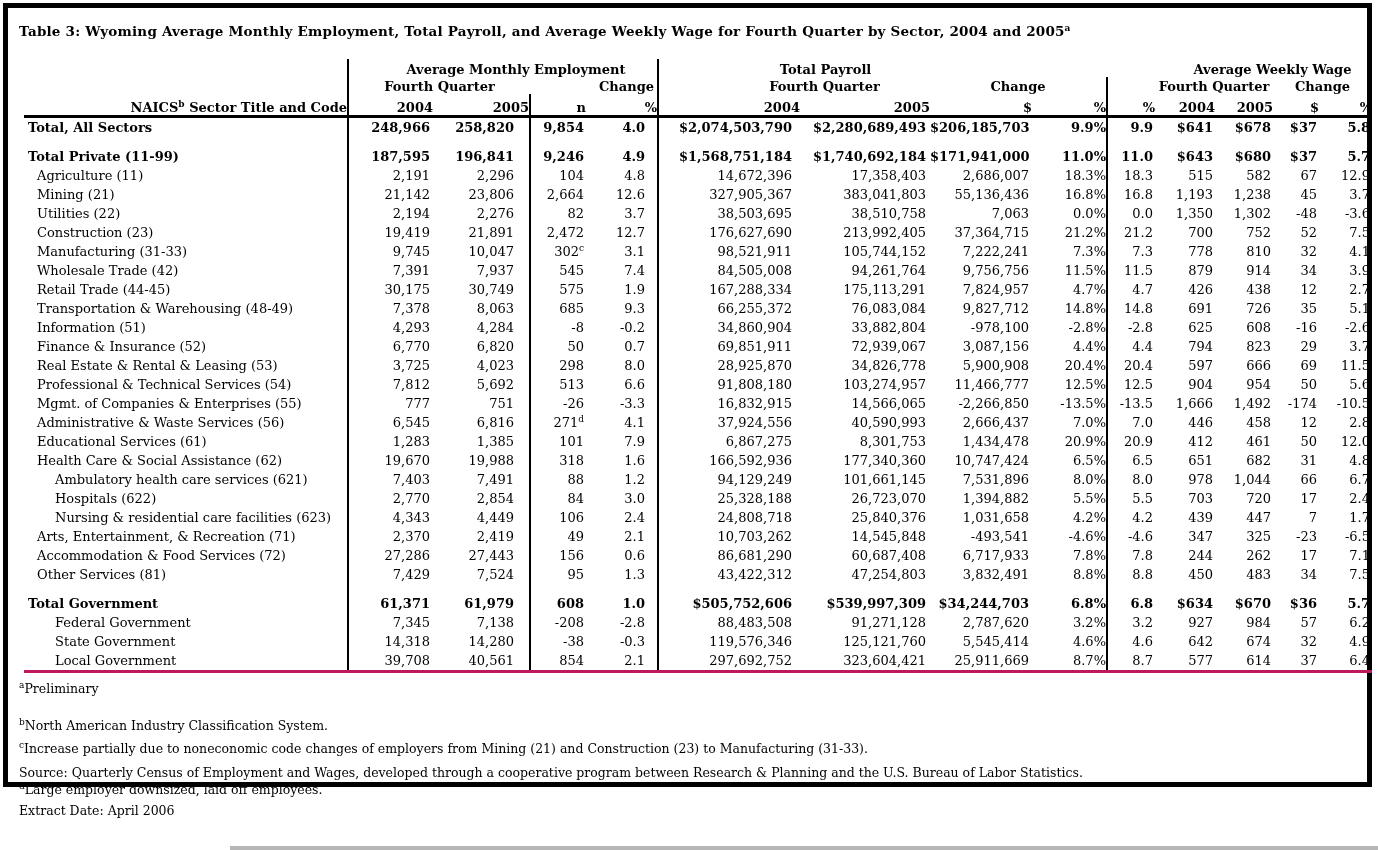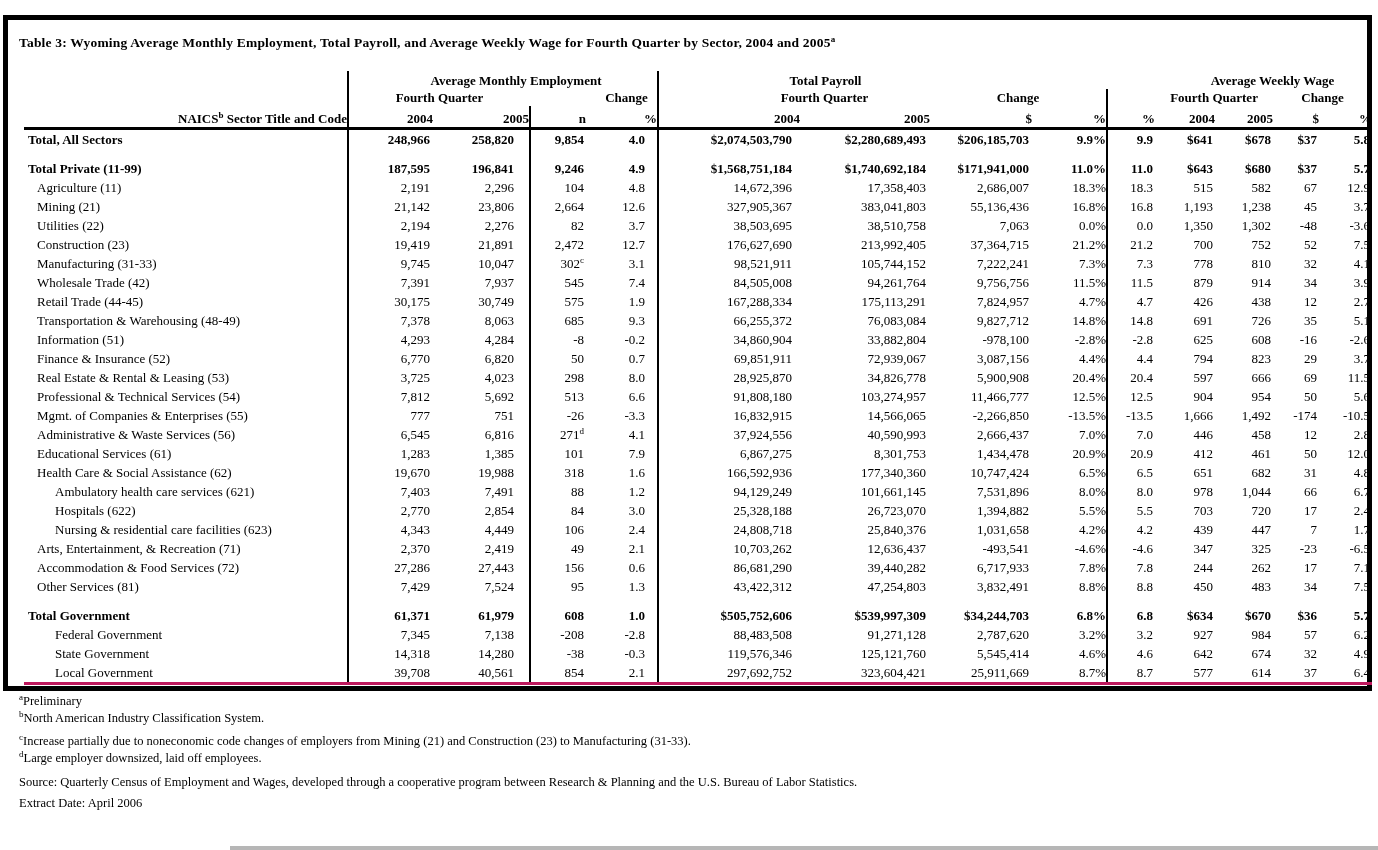--- a/index.html
+++ b/index.html
@@ -1,19 +1,19 @@
 <!DOCTYPE html>
 <html><head>
 <meta charset="utf-8">
 <style>
   html,body { margin:0; padding:0; background:#e8e8e8; }
   .page { position:relative; width:1378px; height:850px; background:#fff;
           font-family:"DejaVu Serif", serif; color:#000; overflow:hidden; }
-  .frame { position:absolute; left:3px; top:15px; width:1369px; height:676px;
-           border:5px solid #000; box-sizing:border-box; background:#fff;font-family:Liberation Serif, serif; }
+  .frame { position:absolute; left:3px; top:3px; width:1369px; height:784px;
+           border:5px solid #000; box-sizing:border-box; background:#fff; }
   .bottom-strip { position:absolute; left:230px; bottom:0; width:1148px; height:4px; background:#b6b6b6; }
 
   .title { margin:15px 0 0 11px; font-weight:bold; font-size:13.5px; letter-spacing:.2px; }
   sup { font-size:9px; line-height:0; vertical-align:super; }
 
   table { border-collapse:collapse; table-layout:fixed; width:1348px;
           margin:20px 0 0 16px; border-bottom:3px solid #be185d; }
   th, td { padding:0; font-size:13px; }
   thead th { font-weight:bold; vertical-align:bottom; white-space:nowrap; }
   .hA th { height:18px; } .hB th { height:17px; }
@@ -33,21 +33,21 @@
   .ind0 { padding-left:4px; } .ind1 { padding-left:13px; } .ind2 { padding-left:31px; }
 
   td.c0{padding-right:3px} td.c1{padding-right:15px} td.c2{padding-right:2px}
   td.c3{padding-right:12px} td.c4{padding-right:8px} td.c5{padding-right:4px}
   td.c6{padding-right:3px} td.c7{} td.c8{padding-right:2px}
   td.c9{padding-right:2px} td.c10{padding-right:2px} td.c11{padding-right:2px}
   td.c12{padding-right:2px}
 
   .footnotes { margin:8px 0 0 11px; font-size:12.5px; }
   .fn { line-height:16px; }
-  .fn-a{margin-top:6px} .fn-b{margin-top:1px} .fn-c{margin-top:7px}
+  .fn-a{margin-top:6px} .fn-b{margin-top:21px} .fn-c{margin-top:7px}
   .fn-d{margin-top:1px} .fn-src{margin-top:8px} .fn-ext{margin-top:5px}
 </style>
 </head>
 <body>
 
 <div class="page">
   <div class="frame">
 
     <div class="title"><span>Table 3: Wyoming Average Monthly Employment, Total Payroll, and Average Weekly Wage for Fourth Quarter by Sector, 2004 and 2005</span><sup>a</sup></div>
 
@@ -457,37 +457,37 @@
             <td class="num c11">7</td>
             <td class="num c12">1.7</td>
           </tr>
           <tr>
             <td class="sec ind1">Arts, Entertainment, &amp; Recreation (71)</td>
             <td class="num c0 bl">2,370</td>
             <td class="num c1">2,419</td>
             <td class="num c2 bl">49</td>
             <td class="num c3">2.1</td>
             <td class="num c4 bl">10,703,262</td>
-            <td class="num c5">12,636,437</td>
+            <td class="num c5">14,545,848</td>
             <td class="num c6">-493,541</td>
             <td class="num c7">-4.6%</td>
             <td class="num c8 bl">-4.6</td>
             <td class="num c9">347</td>
             <td class="num c10">325</td>
             <td class="num c11">-23</td>
             <td class="num c12">-6.5</td>
           </tr>
           <tr>
             <td class="sec ind1">Accommodation &amp; Food Services (72)</td>
             <td class="num c0 bl">27,286</td>
             <td class="num c1">27,443</td>
             <td class="num c2 bl">156</td>
             <td class="num c3">0.6</td>
             <td class="num c4 bl">86,681,290</td>
-            <td class="num c5">39,440,282</td>
+            <td class="num c5">60,687,408</td>
             <td class="num c6">6,717,933</td>
             <td class="num c7">7.8%</td>
             <td class="num c8 bl">7.8</td>
             <td class="num c9">244</td>
             <td class="num c10">262</td>
             <td class="num c11">17</td>
             <td class="num c12">7.1</td>
           </tr>
           <tr>
             <td class="sec ind1">Other Services (81)</td>
@@ -585,20 +585,20 @@
             <td class="num c11">37</td>
             <td class="num c12">6.4</td>
           </tr>
         </tbody>
     </table>
 
     <div class="footnotes" id="footnotes">
         <div class="fn fn-a"><sup>a</sup>Preliminary</div>
         <div class="fn fn-b"><sup>b</sup>North American Industry Classification System.</div>
         <div class="fn fn-c"><sup>c</sup>Increase partially due to noneconomic code changes of employers from Mining (21) and Construction (23) to Manufacturing  (31-33).</div>
+        <div class="fn fn-src">Source: Quarterly Census of Employment and Wages, developed through a cooperative program between Research &amp; Planning and the U.S. Bureau of Labor Statistics.</div>
         <div class="fn fn-d"><sup>d</sup>Large employer downsized, laid off employees.</div>
-        <div class="fn fn-src">Source: Quarterly Census of Employment and Wages, developed through a cooperative program between Research &amp; Planning and the U.S. Bureau of Labor Statistics.</div>
         <div class="fn fn-ext">Extract Date: April 2006</div>
       </div>
 
   </div>
   <div class="bottom-strip"></div>
 </div>
 
 </body></html>

